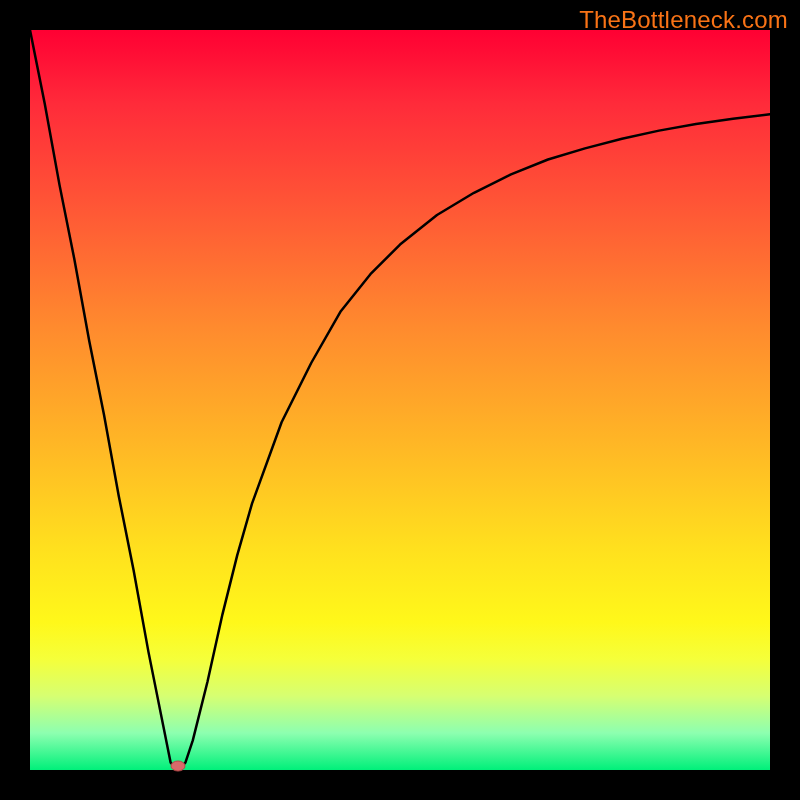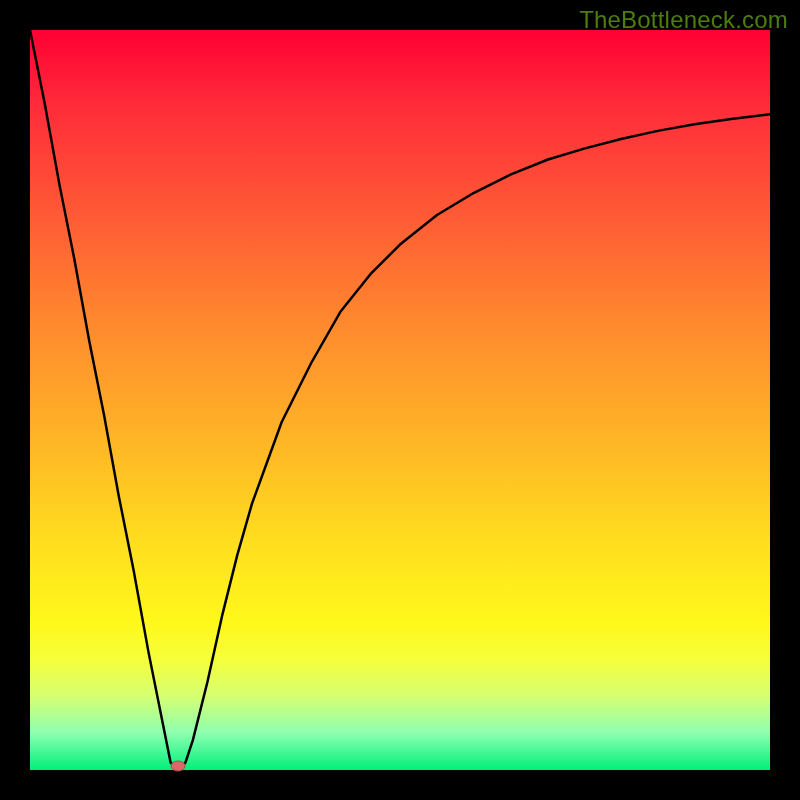--- a/index.html
+++ b/index.html
@@ -34,21 +34,21 @@
       #f5ff3a 85%,
       #d6ff72 90%,
       #8dffb0 95%,
       #00f07a 100%
     );
   }
   .attribution {
     position: absolute;
     top: 6px;
     right: 12px;
-    color: #4d7c0f;
+    color: #f97316;
     font-size: 24px;
     font-weight: 500;
     letter-spacing: 0.2px;
     user-select: none;
   }
   svg.curve-layer {
     position: absolute;
     left: 0;
     top: 0;
     width: 740px;

